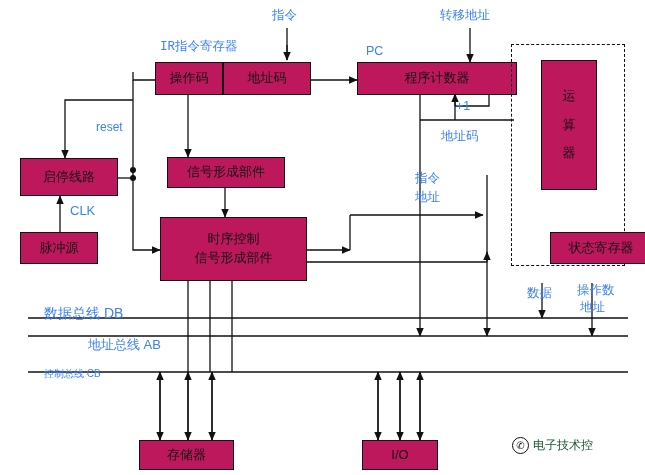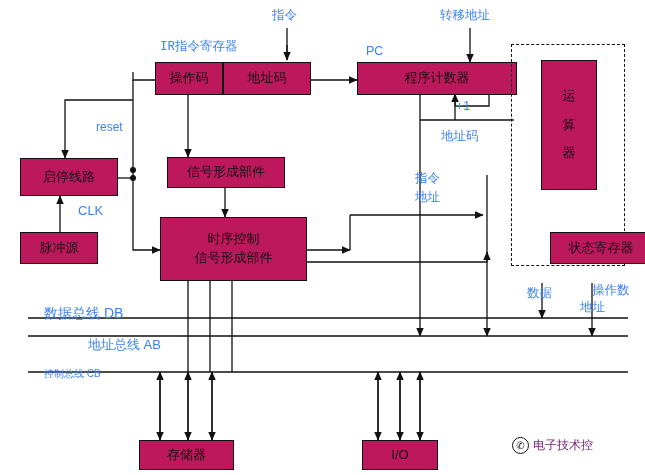--- a/index.html
+++ b/index.html
@@ -102,27 +102,27 @@
     </g>
   </svg>
 
   <div class="lbl" style="left:272px;top:8px;">指令</div>
   <div class="lbl" style="left:440px;top:8px;">转移地址</div>
   <div class="lbl" style="left:160px;top:40px;font-family:Liberation Mono, monospace;">IR指令寄存器</div>
   <div class="lbl" style="left:366px;top:44px;">PC</div>
   <div class="lbl" style="left:60px;top:121px;font-size:12px;padding-left:36px;">reset</div>
   <div class="lbl" style="left:456px;top:99px;">+1</div>
   <div class="lbl" style="left:441px;top:129px;">地址码</div>
-  <div class="lbl" style="left:70px;top:204px;font-size:13px;margin-left:8px;">CLK</div>
+  <div class="lbl" style="left:70px;top:204px;font-size:13px;">CLK</div>
 
   <div class="lbl" style="left:415px;top:171px;">指令</div>
   <div class="lbl" style="left:415px;top:190px;">地址</div>
 
   <div class="lbl" style="left:527px;top:287px;font-family:Liberation Mono, monospace;">数据</div>
-  <div class="lbl" style="left:592px;top:283px;text-align:right;">操作数</div>
+  <div class="lbl" style="left:577px;top:283px;text-align:right;">操作数</div>
   <div class="lbl" style="left:580px;top:300px;">地址</div>
 
   <div class="lbl" style="left:44px;top:305px;font-size:14px;">数据总线 DB</div>
   <div class="lbl" style="left:44px;top:338px;font-size:13px;margin-left:44px;">地址总线 AB</div>
   <div class="lbl" style="left:44px;top:368px;font-size:10px;">控制总线 CB</div>
 
   <div class="box" style="left:155px;top:62px;width:68px;height:33px;">操作码</div>
   <div class="box" style="left:223px;top:62px;width:88px;height:33px;">地址码</div>
 
   <div class="box" style="left:357px;top:62px;width:160px;height:33px;">程序计数器</div>
@@ -144,16 +144,16 @@
 
   <div class="box" style="left:20px;top:232px;width:78px;height:32px;">脉冲源</div>
 
   <div class="box" style="left:512px;top:232px;width:102px;height:32px;margin-left:38px;">状态寄存器</div>
 
   <div class="box" style="left:139px;top:440px;width:95px;height:30px;">存储器</div>
   <div class="box" style="left:362px;top:440px;width:76px;height:30px;">I/O</div>
 
   <div class="wm" style="left:512px;top:437px;">
     <span class="circle">✆</span>
-    <span style="color:#701a75;">电子技术控</span>
+    <span style="color:#14532d;">电子技术控</span>
   </div>
 
 </div>
 
 </body></html>

